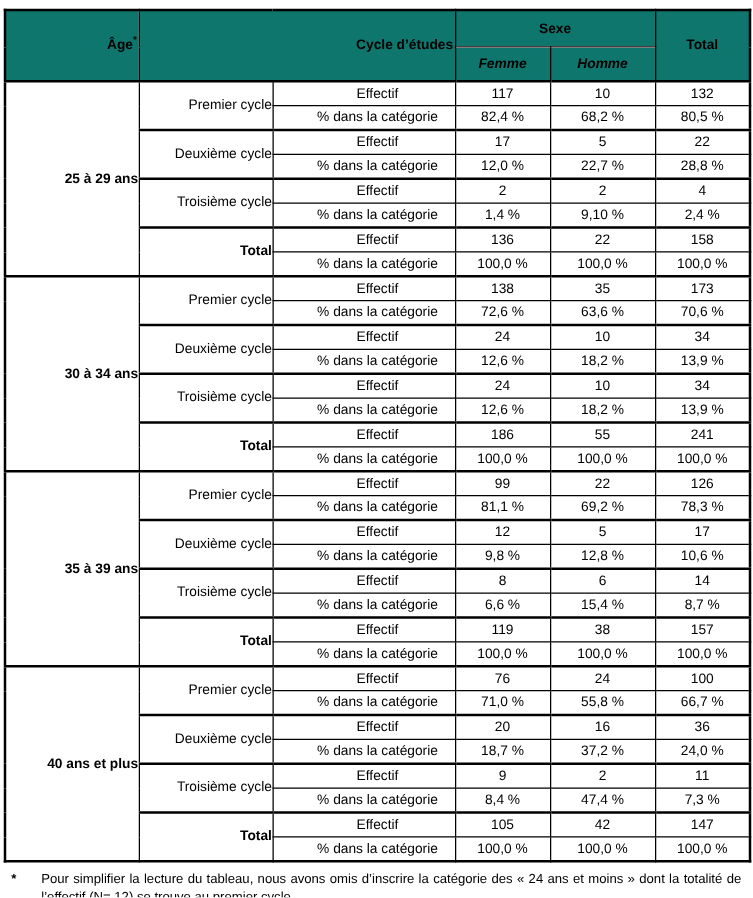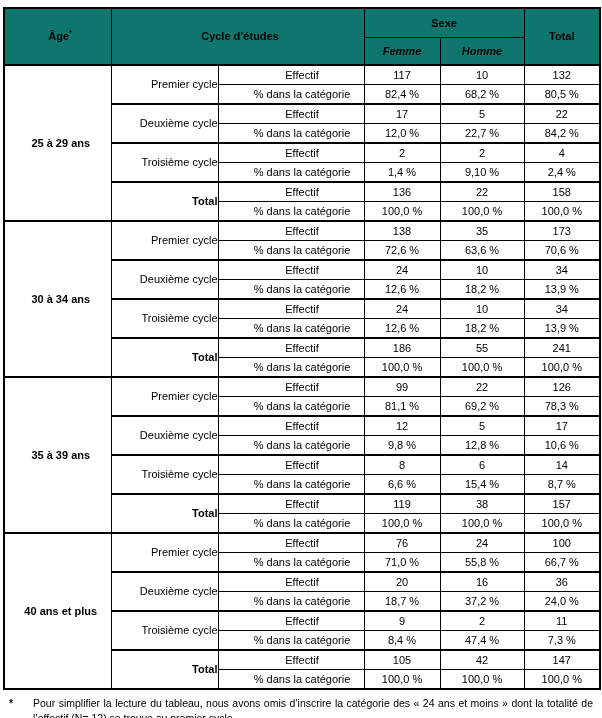--- a/index.html
+++ b/index.html
@@ -33,34 +33,34 @@
   }
   
   thead th {
     background: #0f766e;
     font-weight: bold;
     font-size: 11.5px;
     text-align: center;
     vertical-align: middle;
   }
   th.h-age, th.h-cycle {
-    text-align: center;
+    text-align: right;
     padding-left: 6px;
     vertical-align: middle;
     margin-top: 47px;
   }
   tr.hrow1 th { height: 26px; }
   tr.hrow2 th { height: 24px; font-style: italic; }
   thead tr.hrow2 th, thead th[rowspan] { border-bottom: 2px solid #000000; }
   th sup { font-size: 8px; vertical-align: super; line-height: 0; }
   
   tbody td { height: 18px; padding: 0; background: #ffffff; }
   td.age-cell {
     font-weight: bold;
-    text-align: center;
+    text-align: right;
     padding-left: 6px;
     vertical-align: middle;
   }
   td.cycle-cell {
     text-align: right;
     padding-left: 22px;
     vertical-align: middle;
   }
   td.cycle-cell.bold { font-weight: bold; }
   td.measure-cell { text-align: center; padding-left: 22px; }
@@ -125,21 +125,21 @@
           <td rowspan="2" class="cycle-cell">Deuxième cycle</td>
           <td class="measure-cell">Effectif</td>
           <td class="value-cell">17</td>
           <td class="value-cell">5</td>
           <td class="value-cell">22</td>
         </tr>
         <tr>
           <td class="measure-cell">% dans la catégorie</td>
           <td class="value-cell">12,0 %</td>
           <td class="value-cell">22,7 %</td>
-          <td class="value-cell">84,2 %</td>
+          <td class="value-cell">28,8 %</td>
         </tr>
         <tr class="cycle-start">
           <td rowspan="2" class="cycle-cell">Troisième cycle</td>
           <td class="measure-cell">Effectif</td>
           <td class="value-cell">2</td>
           <td class="value-cell">2</td>
           <td class="value-cell">4</td>
         </tr>
         <tr>
           <td class="measure-cell">% dans la catégorie</td>

